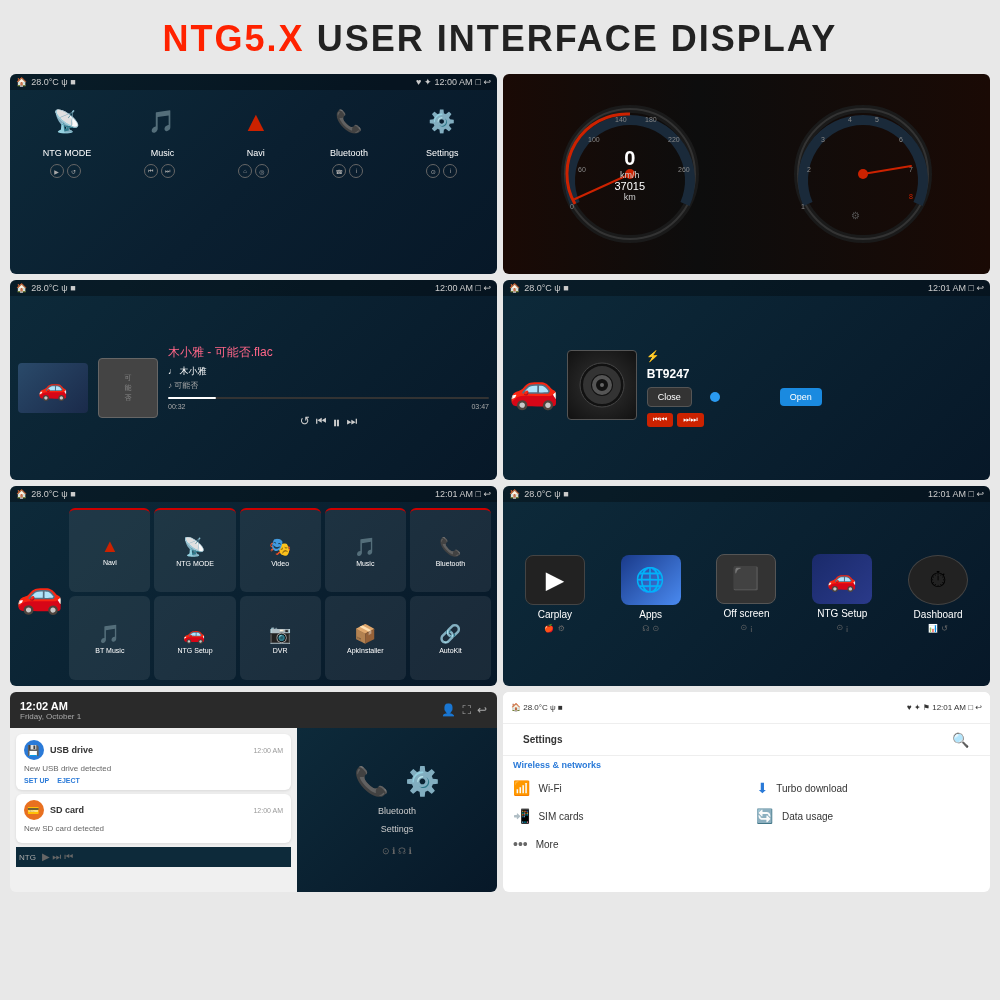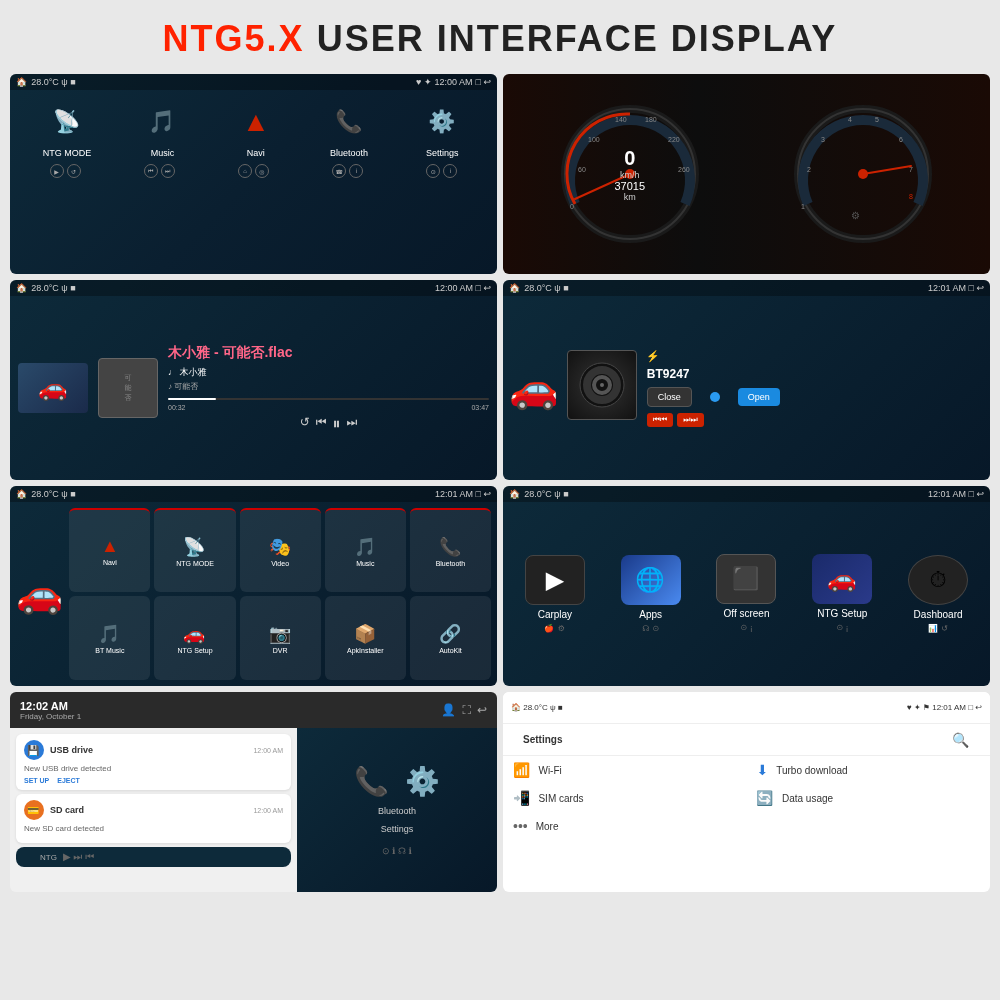--- a/index.html
+++ b/index.html
@@ -160,21 +160,21 @@
       border-radius: 4px;
       display: flex;
       align-items: center;
       justify-content: center;
       font-size: 8px;
       color: #888;
       border: 1px solid #666;
       flex-shrink: 0;
     }
     .music-info { flex: 1; }
-    .music-title { color: #ff6688; font-size: 14px; margin-bottom: 4px; font-weight: bold; }
+    .music-title { color: #ff6688; font-size: 12px; margin-bottom: 4px; }
     .music-artist { color: #fff; font-size: 9px; margin-bottom: 2px; }
     .music-song { color: #aaa; font-size: 8px; margin-bottom: 6px; }
     .progress-bar {
       height: 2px;
       background: #333;
       border-radius: 1px;
       margin: 4px 0;
       position: relative;
     }
     .progress-fill {
@@ -222,21 +222,21 @@
       align-self: flex-start;
     }
     .bt-name { color: #fff; font-size: 12px; font-weight: bold; }
     .bt-btn {
       padding: 4px 10px;
       border-radius: 4px;
       font-size: 9px;
       color: #fff;
     }
     .bt-close { background: #333; border: 1px solid #555; }
-    .bt-open { background: #1a8ae0; }
+    .bt-open { background: #1a8ae0; margin-left: 42px; }
     .bt-dot { width: 10px; height: 10px; border-radius: 50%; background: #2a9af0; }
 
     
     .screen-5 {
       background: linear-gradient(135deg, #0d2a3a, #071828);
     }
     .apps-inner {
       display: flex;
       height: calc(100% - 16px);
       padding: 6px;
@@ -776,21 +776,21 @@
 
         <div class="notif-card">
           <div class="notif-card-header">
             <div class="notif-avatar sd-avatar">💳</div>
             <span class="notif-card-title">SD card</span>
             <span class="notif-card-time">12:00 AM</span>
           </div>
           <div class="notif-card-text">New SD card detected</div>
         </div>
 
-        <div style="background:#0d2a3a; border-radius:8px; padding:4px 24px; margin-top:4px; display:flex; align-items:center; gap:6px;">
+        <div style="background:#0d2a3a; border-radius:0; padding:4px 3px; margin-top:4px; display:flex; align-items:center; gap:6px;">
           <span style="color:#aaa; font-size:8px;">NTG</span>
           <span style="color:#666; font-size:10px;">▶ ⏭ ⏮</span>
         </div>
       </div>
       <div class="notif-right">
         <div class="notif-icons-row">
           <span>📞</span>
           <span>⚙️</span>
         </div>
         <div style="color:#ccc; font-size:9px; text-align:center;">Bluetooth</div>
@@ -811,20 +811,21 @@
       <div style="font-size:8px;">
         <span>♥ ✦ ⚑ 12:01 AM □ ↩</span>
       </div>
     </div>
     <div class="settings-header">
       <div class="settings-title-bar">
         <span>Settings</span>
       </div>
       <div style="font-size:14px; color:#333; padding:0 10px;">🔍</div>
     </div>
+    <div class="settings-section-label">Wireless &amp; networks</div>
     <div class="settings-grid">
       <div class="settings-item">
         <span class="settings-icon wifi-icon">📶</span>
         <span class="settings-text">Wi-Fi</span>
       </div>
       <div class="settings-item">
         <span class="settings-icon download-icon">⬇</span>
         <span class="settings-text">Turbo download</span>
       </div>
       <div class="settings-item">

